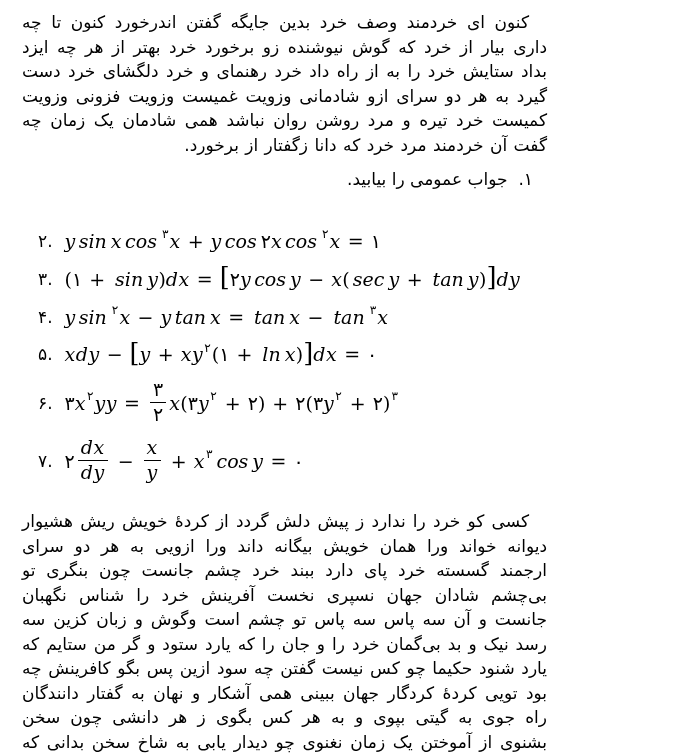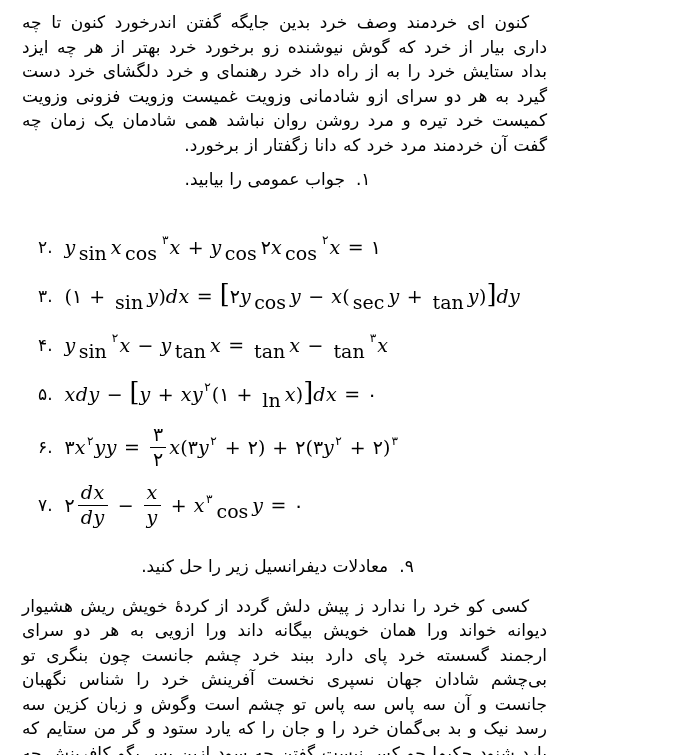--- a/index.html
+++ b/index.html
@@ -24,40 +24,39 @@
     text-indent:18px;
     word-spacing:1px;
   }
   
   .rtl-item{
     direction:rtl;
     font-size:17px;
     line-height:24px;
     padding-right:14px;
     white-space:nowrap;
-    text-align:center;
   }
   .rtl-item .item-num{display:inline-block;margin-left:11px;}
   #general-item{margin-top:10px;}
   .solve-items{margin-top:26px;}
   .solve-items .rtl-item{margin-bottom:16px;}
   
   .equations{margin-top:38px;margin-bottom:0;direction:ltr;}
   .eq-row{
     display:flex;align-items:center;
     padding-left:16px;margin-bottom:13px;
     font-size:19px;line-height:24px;
     font-family:"DejaVu Serif","DejaVu Sans",serif;
     white-space:nowrap;
   }
   .eq-num{margin-right:12px;font-size:17px;font-family:"DejaVu Sans",sans-serif;}
   .eq-body{display:inline-flex;align-items:center;}
   .mv{font-style:italic;font-family:"DejaVu Serif",serif;letter-spacing:.5px;}
   .mn{font-family:"DejaVu Serif","DejaVu Sans",serif;}
-  .mf{font-family:"DejaVu Serif",serif;margin:12px 4px 0 3px;}
+  .mf{font-family:"DejaVu Serif",serif;margin:0 4px 0 3px;font-style:italic;}
   .mo{margin:0 7px;font-family:"DejaVu Serif",serif;}
   .mp{font-family:"DejaVu Serif",serif;}
   .mb{font-family:"DejaVu Serif",serif;font-size:135%;line-height:1;position:relative;top:-1px;}
   .ms{font-size:64%;position:relative;top:-0.55em;margin:0 1px 0 1px;}
   .mfrac{display:inline-block;vertical-align:middle;text-align:center;margin:0 3px;}
   .mfrac .fr-num{display:block;border-bottom:1.4px solid #000;padding:0 3px 2px;line-height:1.05;}
   .mfrac .fr-den{display:block;padding:2px 3px 0;line-height:1.05;}
   
   #bottom-paragraph{margin-top:16px;}
 </style>
@@ -222,20 +221,17 @@
           <span class="ms">۳</span>
           <span class="mf">cos</span>
           <span class="mv">y</span>
           <span class="mo">=</span>
           <span class="mn">۰</span>
         </span>
       </div>
     </div>
 
   <div class="solve-items">
-    <div class="rtl-item">
-      <span class="item-num">۹.</span><span>معادلات دیفرانسیل زیر را حل کنید.</span>
-    </div>
   </div>
 
   <p class="fa-para" id="bottom-paragraph">کسی کو خرد را ندارد ز پیش دلش گردد از کردهٔ خویش ریش هشیوار دیوانه خواند ورا همان خویش بیگانه داند ورا ازویی به هر دو سرای ارجمند گسسته خرد پای دارد ببند خرد چشم جانست چون بنگری تو بی‌چشم شادان جهان نسپری نخست آفرینش خرد را شناس نگهبان جانست و آن سه پاس سه پاس تو چشم است وگوش و زبان کزین سه رسد نیک و بد بی‌گمان خرد را و جان را که یارد ستود و گر من ستایم که یارد شنود حکیما چو کس نیست گفتن چه سود ازین پس بگو کافرینش چه بود تویی کردهٔ کردگار جهان ببینی همی آشکار و نهان به گفتار دانندگان راه جوی به گیتی بپوی و به هر کس بگوی ز هر دانشی چون سخن بشنوی از آموختن یک زمان نغنوی چو دیدار یابی به شاخ سخن بدانی که دانش نیاید به بن.</p>
 
 </div>
 
 </body></html>

